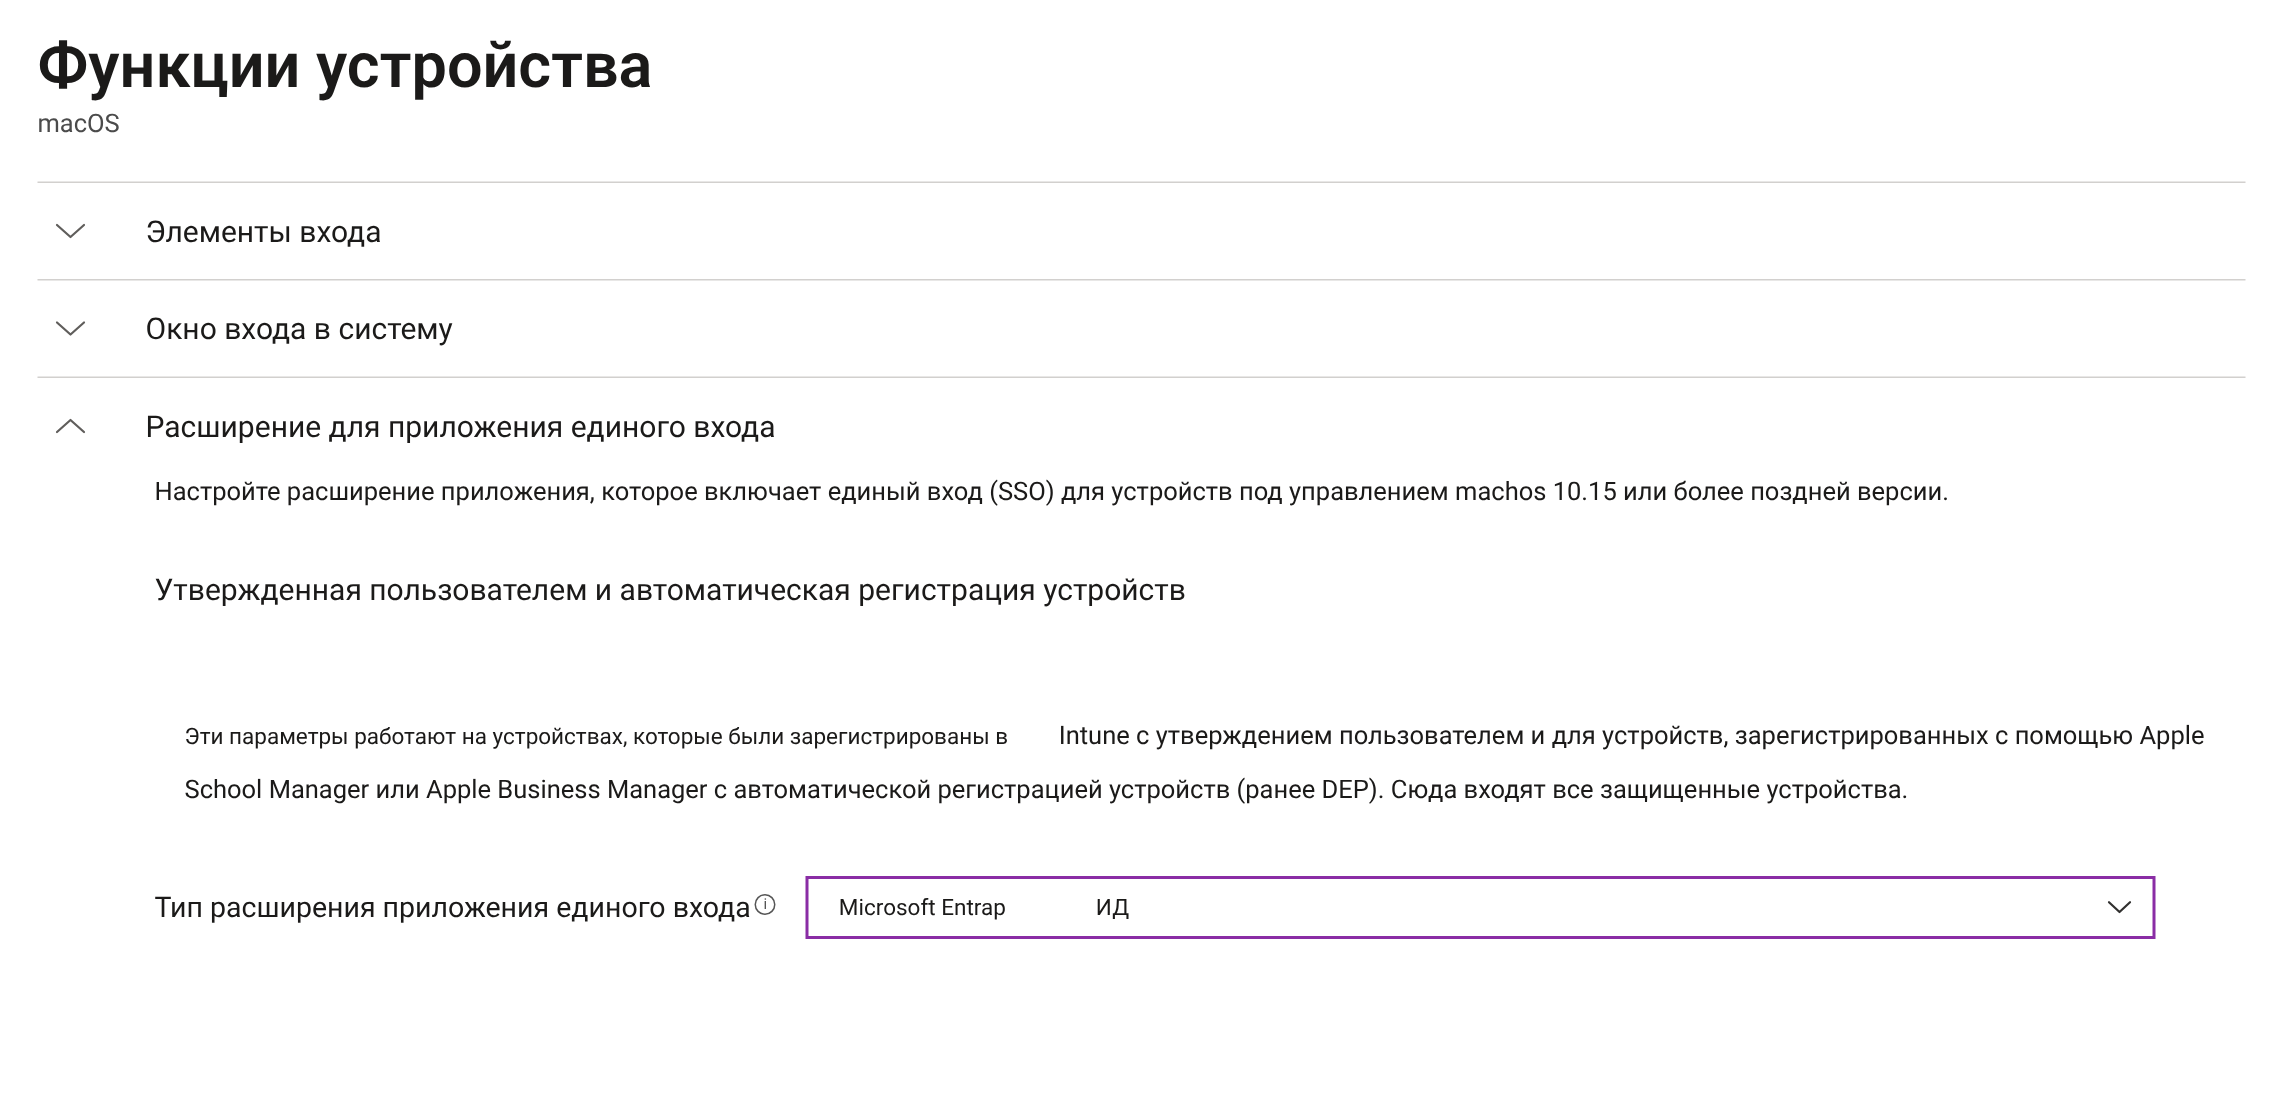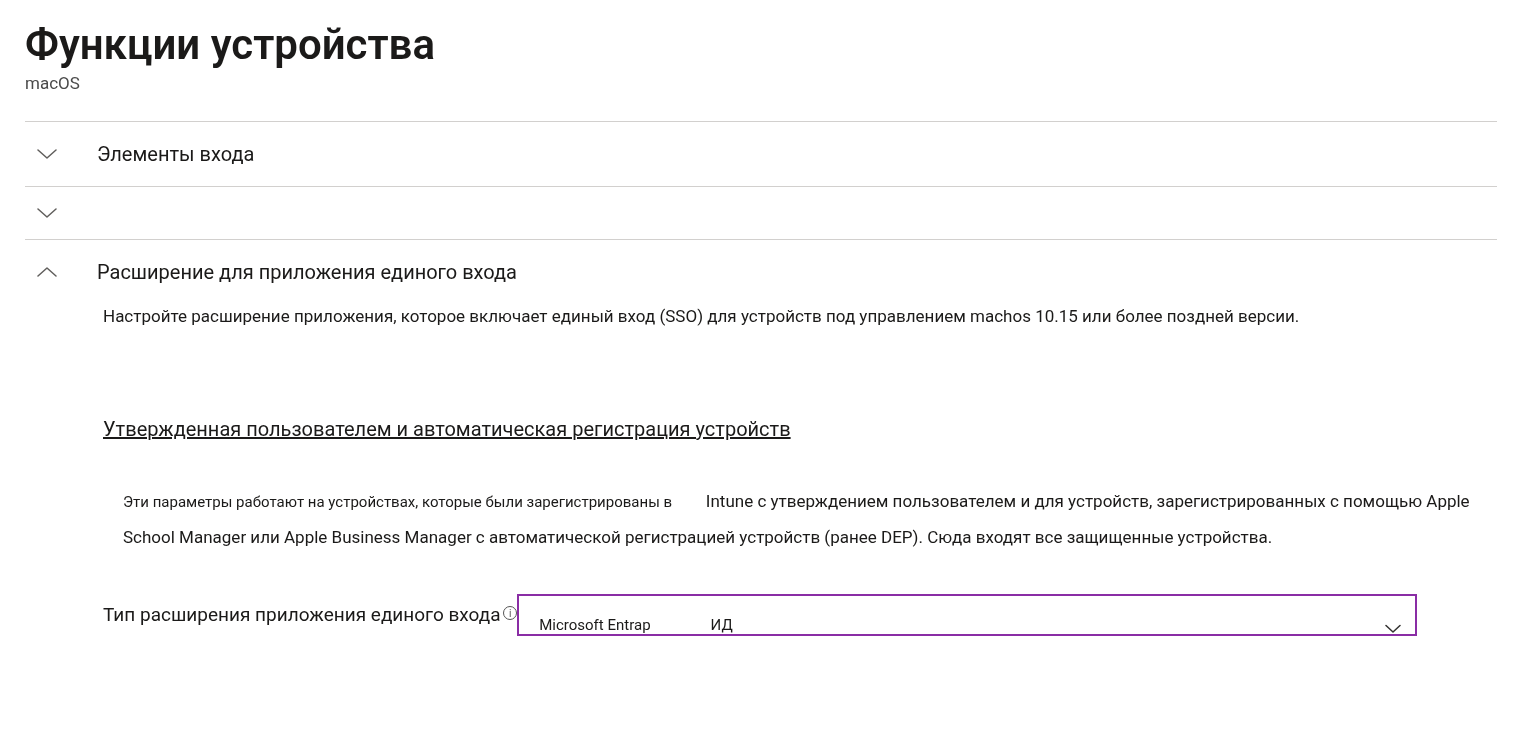--- a/index.html
+++ b/index.html
@@ -56,42 +56,42 @@
       color: #1b1a19;
     }
     .accordion-body {
       padding: 0 0 20px 78px;
       max-width: 1450px;
     }
     .description {
       font-size: 17px;
       color: #1b1a19;
       line-height: 1.45;
-      margin-bottom: 88px;
+      margin-bottom: 40px;
     }
     .subheading {
       font-size: 20px;
       font-weight: 400;
       color: #1b1a19;
-      margin-bottom: 42px;
-      text-decoration: underline;
+      margin-bottom: 68px;
     }
     .paragraph {
       font-size: 17px;
       color: #1b1a19;
       line-height: 2.15;
       margin-bottom: 38px;
       margin-left: 20px;
     }
     .paragraph .small-lead {
       font-size: 15px;
     }
     .field-row {
       display: flex;
       align-items: center;
+      gap: 20px;
     }
     .field-label {
       font-size: 19px;
       color: #1b1a19;
       white-space: nowrap;
       position: relative;
     }
     .info-icon {
       display: inline-block;
       width: 14px;
@@ -103,21 +103,21 @@
       text-align: center;
       color: #555;
       vertical-align: middle;
       margin-left: -2px;
       position: relative;
       top: -3px;
     }
     .dropdown {
       flex: 1;
       display: flex;
-      align-items: flex-end;
+      align-items: center;
       justify-content: space-between;
       border: 2px solid #8a2da5;
       height: 42px;
       padding: 0 14px 0 20px;
       cursor: pointer;
       background: #ffffff;
       max-width: 900px;
     }
     .dropdown-text {
       font-size: 15px;
@@ -152,20 +152,21 @@
   </div>
 </div>
 
 <div class="accordion-section">
   <div class="accordion-header">
     <span class="chevron">
       <svg viewBox="0 0 20 12">
           <path d="M1 2 L10 10 L19 2" stroke="#605e5c" stroke-width="1.5" fill="none" stroke-linecap="round" stroke-linejoin="round"></path>
         </svg>
     </span>
+    <span class="accordion-title">Окно входа в систему</span>
   </div>
 </div>
 
 <div class="accordion-section">
   <div class="accordion-header">
     <span class="chevron">
       <svg viewBox="0 0 20 12">
           <path d="M1 10 L10 2 L19 10" stroke="#605e5c" stroke-width="1.5" fill="none" stroke-linecap="round" stroke-linejoin="round"></path>
         </svg>
     </span>

